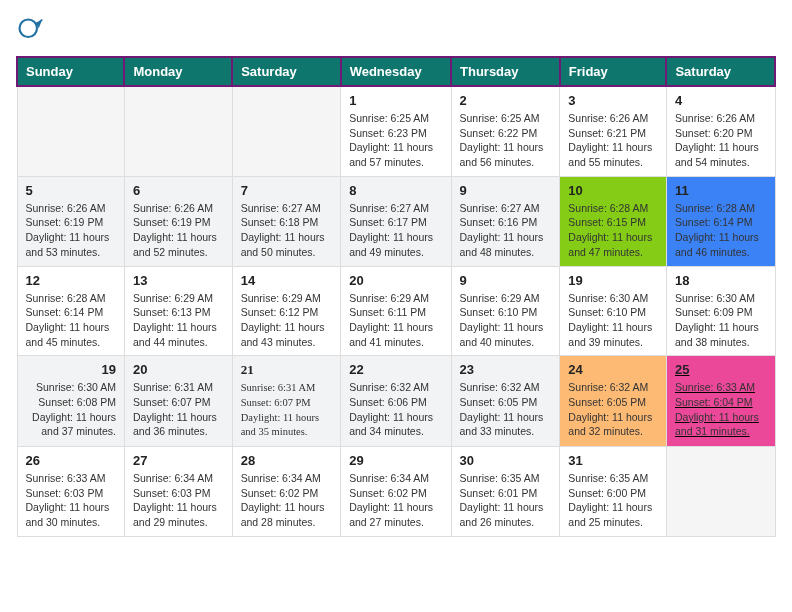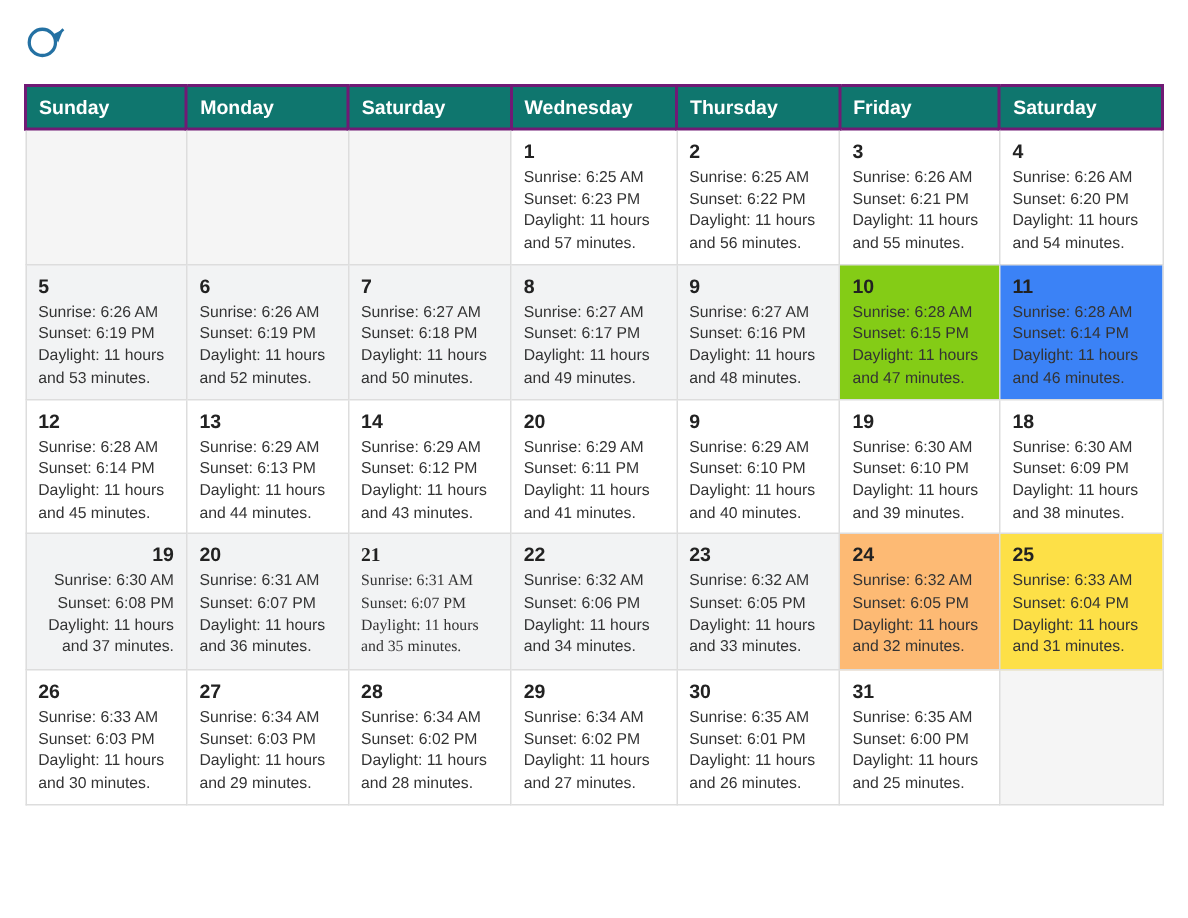--- a/index.html
+++ b/index.html
@@ -258,21 +258,21 @@
           <div class="day-info">Sunrise: 6:32 AM
 Sunset: 6:05 PM
 Daylight: 11 hours and 33 minutes.</div>
         </td>
         <td style="background-color: #fdba74;">
           <span class="day-number">24</span>
           <div class="day-info">Sunrise: 6:32 AM
 Sunset: 6:05 PM
 Daylight: 11 hours and 32 minutes.</div>
         </td>
-        <td style="background-color: #fde047;">
+        <td style="background-color: #ec4899; text-decoration: underline;">
           <span class="day-number">25</span>
           <div class="day-info">Sunrise: 6:33 AM
 Sunset: 6:04 PM
 Daylight: 11 hours and 31 minutes.</div>
         </td>
       </tr>
       <tr>
         <td>
           <span class="day-number">26</span>
           <div class="day-info">Sunrise: 6:33 AM

